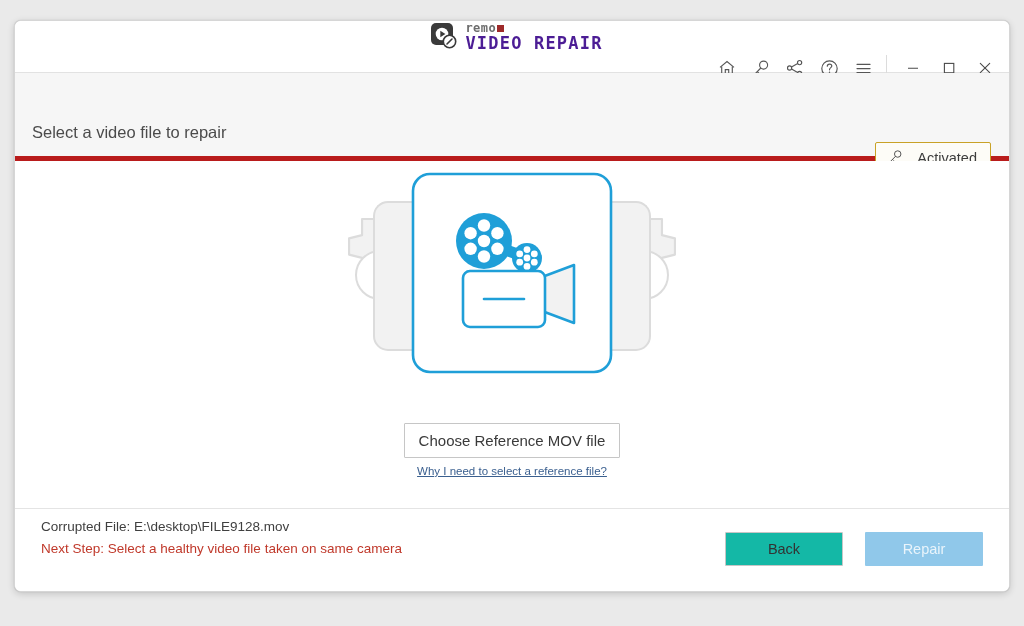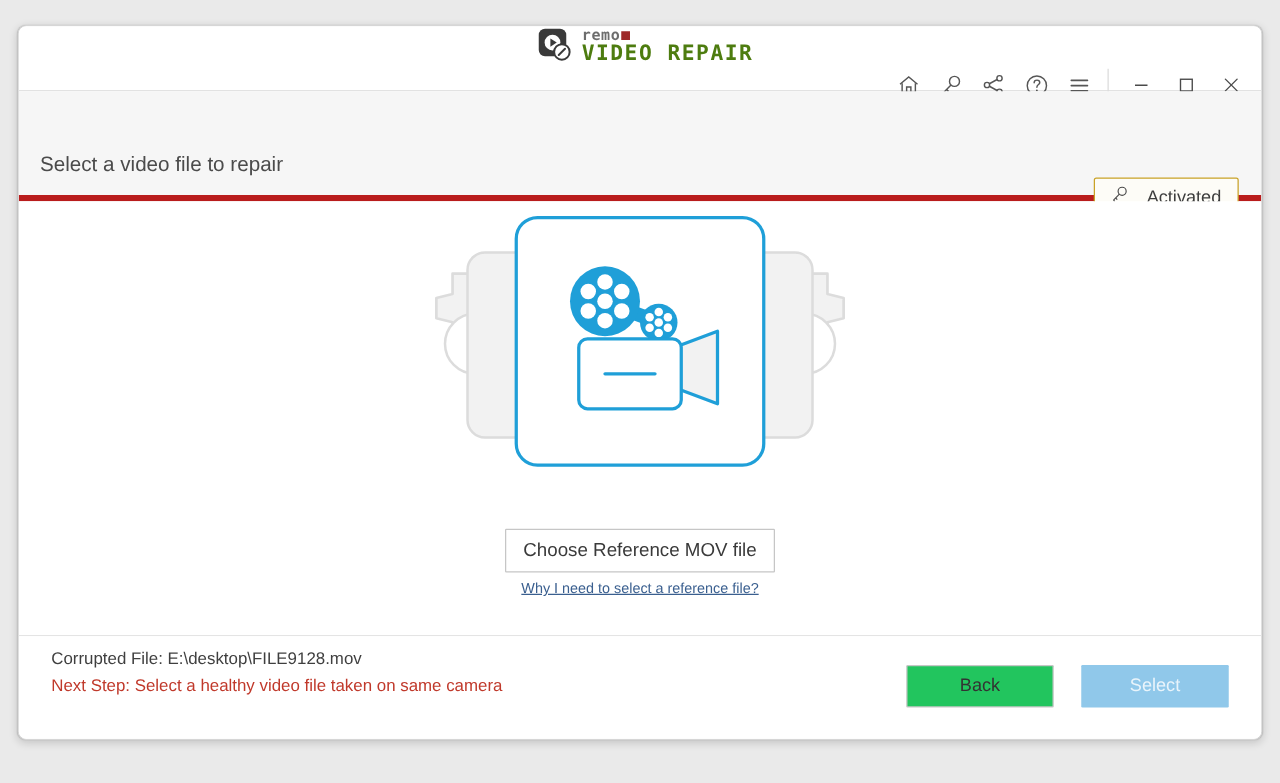--- a/index.html
+++ b/index.html
@@ -62,21 +62,21 @@
     background: #9e2a2a;
     position: relative;
     top: 0px;
     margin-left: 1px;
   }
   .logo-main {
     font-family: "DejaVu Sans Mono", monospace;
     font-size: 17px;
     font-weight: bold;
     letter-spacing: 1.2px;
-    color: #4d7c0f;
+    color: #4c1d95;
     display: block;
     line-height: 17px;
     margin-top: 1px;
   }
 
   #title-actions {
     margin-left: auto;
     display: flex;
     align-items: center;
     height: 100%;
@@ -203,21 +203,21 @@
   }
 
   #footer-buttons {
     position: absolute;
     right: 26px; top: 23px;
     display: flex;
     gap: 22px;
   }
   #back-button {
     width: 118px; height: 34px;
-    background: #22c55e;
+    background: #14b8a6;
     border: 1px solid #c6c6c6;
     border-radius: 1px;
     font-family: "Liberation Sans", sans-serif;
     font-size: 14.5px;
     color: #333333;
     cursor: pointer;
   }
   #repair-button {
     width: 118px; height: 34px;
     background: #90c8ea;
@@ -396,17 +396,17 @@
   </div>
 
   <div id="footer">
     <div id="status-block">
       <div id="corrupted-file-text">Corrupted File: E:\desktop\FILE9128.mov</div>
       <div id="next-step-text">Next Step: Select a healthy video file taken on same camera</div>
     </div>
 
     <div id="footer-buttons">
       <button id="back-button">Back</button>
-      <button id="repair-button">Select</button>
+      <button id="repair-button">Repair</button>
     </div>
   </div>
 
 </div>
 
 </body></html>

